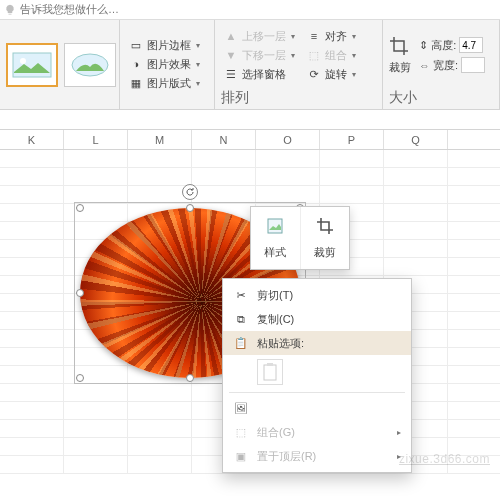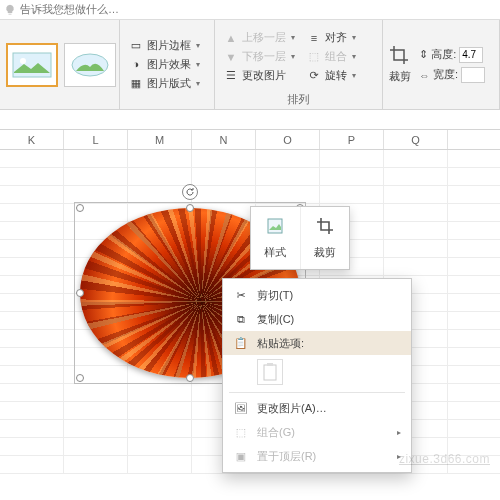--- a/index.html
+++ b/index.html
@@ -6,21 +6,21 @@
   body { background: #fff; width: 500px; height: 500px; overflow: hidden; font-size: 11px; color: #444; }
 
   
   .tellme { height: 20px; background: #fff; border-bottom: 1px solid #ddd; display: flex; align-items: center; padding: 9px 4px; color: #777; }
   .tellme svg { margin-right: 4px; }
 
   
   .ribbon { height: 90px; background: #f3f3f3; border-bottom: 1px solid #d4d4d4; display: flex; }
   .group { border-right: 1px solid #d4d4d4; padding: 2px 6px; display: flex; flex-direction: column; }
   .group-body { flex: 1; display: flex; }
-  .group-label { text-align: center; font-size: 11px; color: #666; padding-top: 1px; }
+  .group-label { text-align: left; font-size: 14px; color: #666; padding-top: 1px; }
 
   .style-gal { display: flex; gap: 6px; align-items: center; padding: 2px 4px 0 0; }
   .style-thumb { width: 52px; height: 44px; border: 1px solid #ccc; background: #fff; display: flex; align-items: center; justify-content: center; }
   .style-thumb.sel { border: 2px solid #e8a23a; }
 
   .btn-col { display: flex; flex-direction: column; gap: 2px; justify-content: center; }
   .rbtn { display: flex; align-items: center; gap: 4px; padding: 1px 3px; color: #444; white-space: nowrap; cursor: pointer; }
   .rbtn.dis { color: #bbb; }
   .rbtn .ic { width: 14px; height: 14px; display: inline-flex; align-items: center; justify-content: center; }
   .drop { font-size: 8px; color: #777; margin-left: 1px; }
@@ -140,21 +140,21 @@
             <span>上移一层</span>
             <span class="drop">▾</span>
           </div>
         <div class="rbtn dis">
             <span class="ic">▼</span>
             <span>下移一层</span>
             <span class="drop">▾</span>
           </div>
         <div class="rbtn">
             <span class="ic">☰</span>
-            <span>更改图片</span>
+            <span>选择窗格</span>
           </div>
       </div>
       <div class="btn-col">
         <div class="rbtn">
             <span class="ic">≡</span>
             <span>对齐</span>
             <span class="drop">▾</span>
           </div>
         <div class="rbtn dis">
             <span class="ic">⬚</span>
@@ -187,20 +187,21 @@
             <span>高度:</span>
             <input value="4.7" style="">
           </div>
         <div class="size-row">
             <span class="ic">⇔</span>
             <span>宽度:</span>
             <input value="" style="">
           </div>
       </div>
     </div>
+    <div class="group-label">大小</div>
   </div>
 </div>
 
 <div class="fbar"></div>
 
 <div class="sheet">
   <div class="colhead">
     <div>K</div>
     <div>L</div>
     <div>M</div>
@@ -428,21 +429,20 @@
         </div>
       <div class="paste-opt"><span class="paste-btn dis">
             <svg width="16" height="18" viewBox="0 0 16 18">
               <rect x="2" y="2" width="12" height="15" fill="#fff" stroke="#ccc"></rect>
               <rect x="5" y="0" width="6" height="3" fill="#ddd"></rect>
             </svg>
           </span></div>
       <div class="sep"></div>
       <div class="item">
           <span class="cic">🖼</span>
-          <span>更改图片(A)…</span>
         </div>
       <div class="item dis">
           <span class="cic">⬚</span>
           <span>组合(G)</span>
           <span style="margin-left:auto" class="drop">▸</span>
         </div>
       <div class="item dis">
           <span class="cic">▣</span>
           <span>置于顶层(R)</span>
           <span style="margin-left:auto" class="drop">▸</span>

